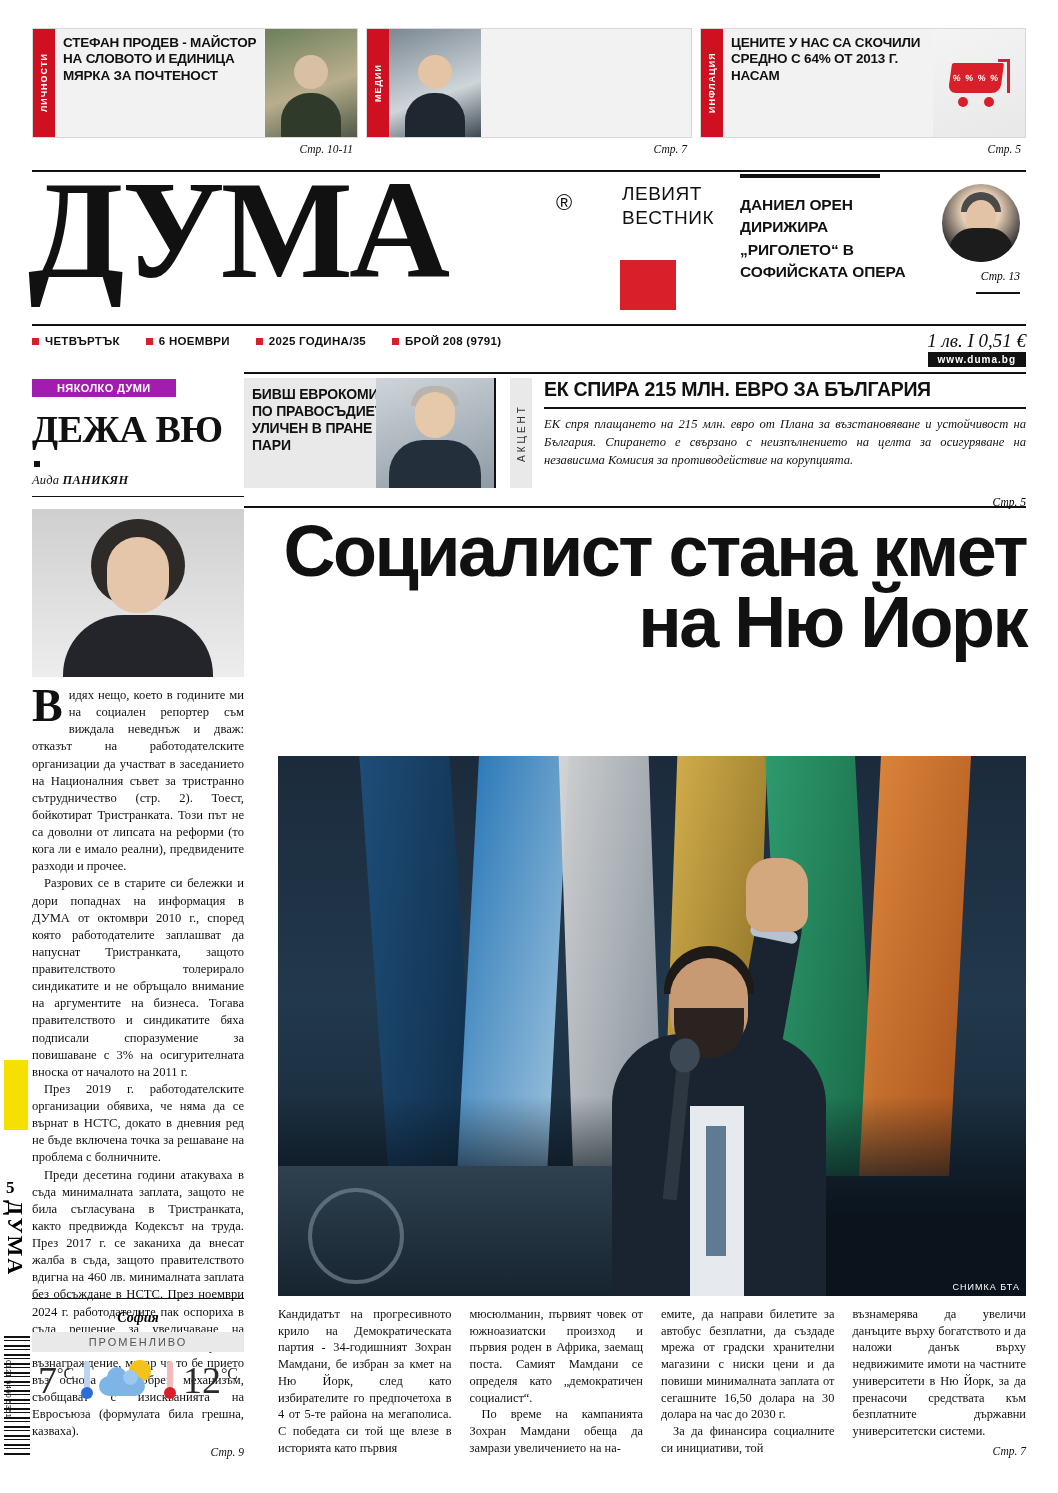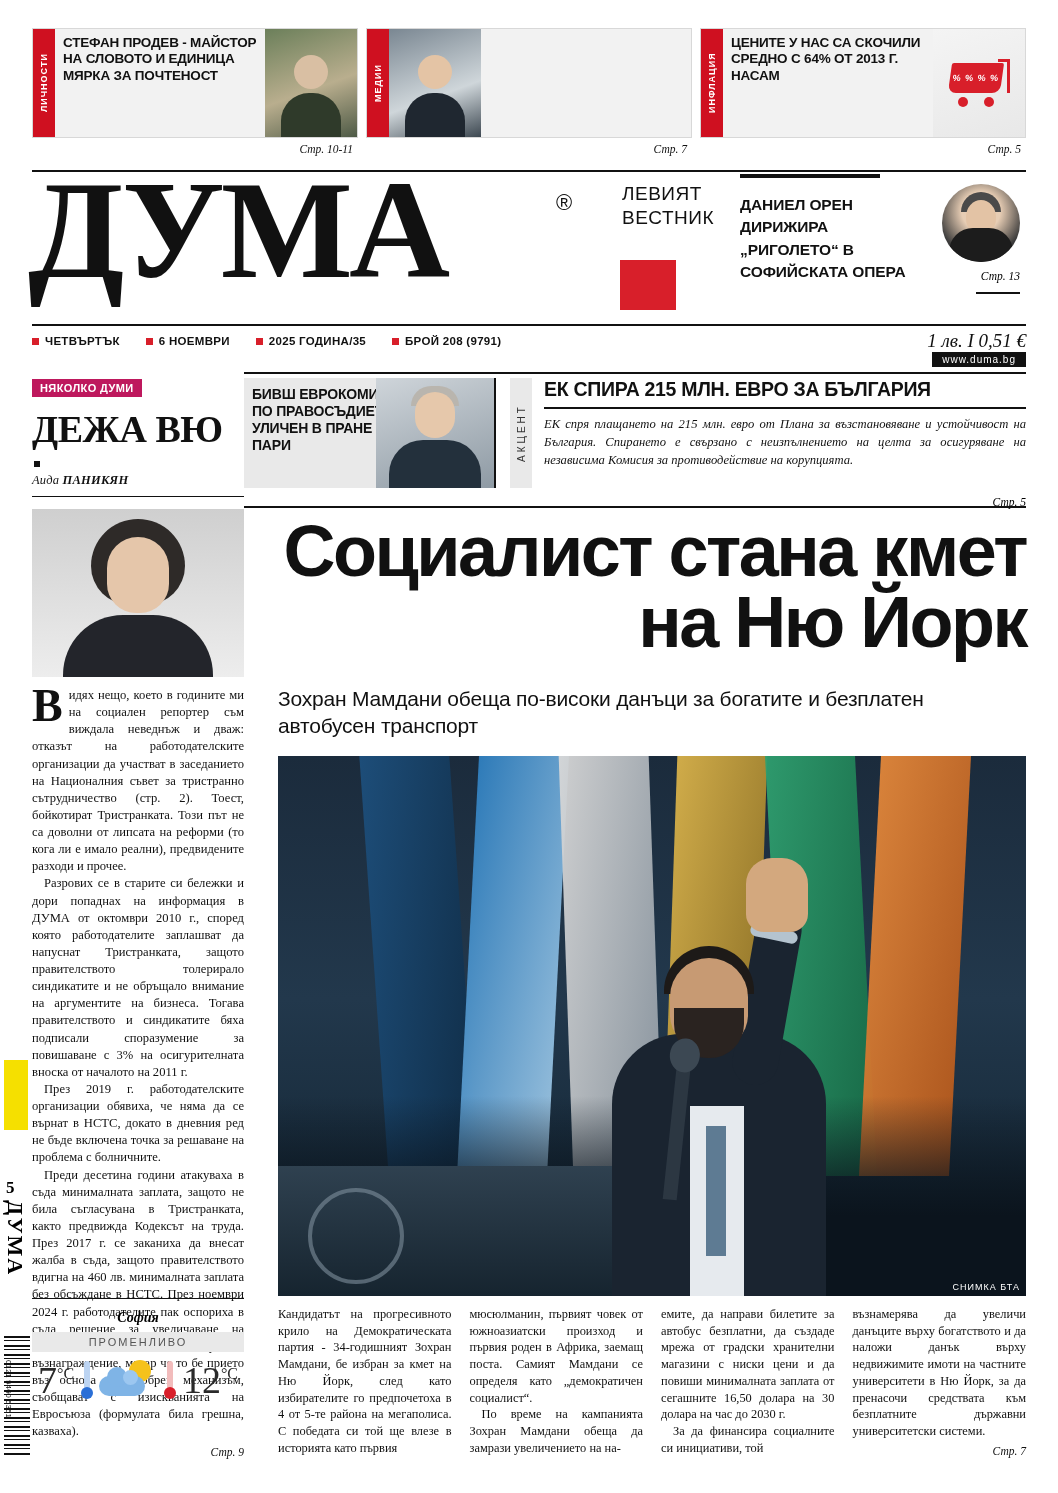--- a/index.html
+++ b/index.html
@@ -119,30 +119,30 @@
     font-size:11.5px; font-weight:bold; color:#111; letter-spacing:0.3px;
   }
   .issue-bar .sq { display:inline-block; width:7px; height:7px; background:#d81f2a; margin-right:6px; }
   .issue-bar .item { margin-right:26px; display:flex; align-items:center; }
   .price {
     margin-left:auto; font-family:"Liberation Serif",serif; font-style:italic;
     font-size:19px; font-weight:normal; letter-spacing:0;
   }
   .weblink {
     position:absolute; right:32px; top:352px; background:#111; color:#fff;
-    font-family:"Liberation Sans",sans-serif; font-size:10px; font-weight:normal;
+    font-family:"Liberation Sans",sans-serif; font-size:10px; font-weight:bold;
     padding:2px 10px; letter-spacing:1px;
   }
 
   
   .left-col { position:absolute; left:32px; top:378px; width:212px; }
   .kw-badge {
-    display:inline-block; background:#be185d; color:#fff;
+    display:inline-block; background:#a21caf; color:#fff;
     font-family:"Liberation Sans",sans-serif; font-size:11px; font-weight:bold;
-    padding:3px 8px; letter-spacing:0.4px;
+    padding:3px 25px; letter-spacing:0.4px;
   }
   .deja { font-size:38px; font-weight:bold; margin-top:10px; letter-spacing:-0.5px; color:#111;
     font-family:"Liberation Serif",serif; }
   .deja-dot { width:6px; height:6px; background:#111; margin:10px 0 6px 2px; }
   .author { font-style:italic; font-size:12.5px; color:#111; letter-spacing:0.2px; }
   .author b { font-style:italic; }
   .hr-thin { height:1px; background:#111; margin:8px 0 0 0; }
   .portrait {
     margin-top:12px; width:212px; height:168px;
     background: linear-gradient(180deg,#cfcfcf,#ededed);
@@ -481,21 +481,20 @@
           <div class="akcent-hr"></div>
           <div class="akcent-text">ЕК спря плащането на 215 млн. евро от Плана за възстановяване и устойчивост на България. Спирането е свързано с неизпълнението на целта за осигуряване на независима Комисия за противодействие на корупцията.</div>
           <div class="akcent-page">Стр. 5</div>
         </div>
       </div>
     </div>
   </div>
   <div class="vrule-mid"></div>
 
   <div class="main-head">Социалист стана кмет на Ню Йорк</div>
-  <div class="main-sub">Зохран Мамдани обеща по-високи данъци за богатите и безплатен автобусен транспорт</div>
 
   <div class="main-photo">
     <div class="flag f6"></div>
       <div class="flag f1"></div>
       <div class="flag f2"></div>
     <div class="flag f3"></div>
       <div class="flag f4"></div>
       <div class="flag f5"></div>
     <div class="crowd"></div>
     <div class="podium">

